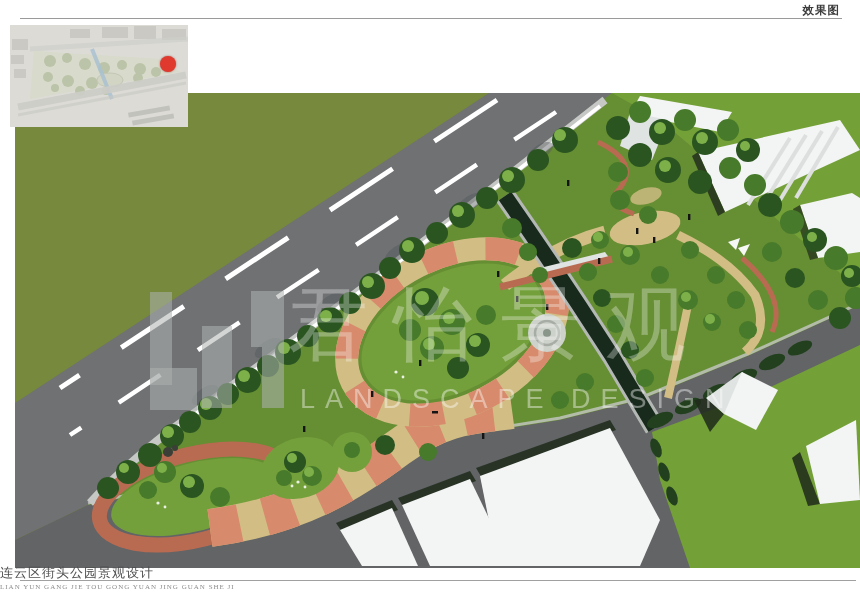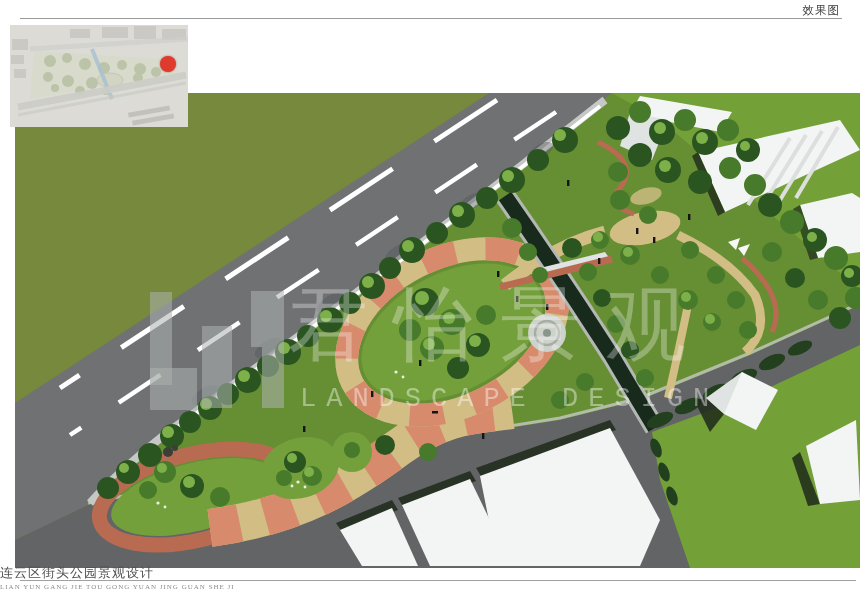--- a/index.html
+++ b/index.html
@@ -1,38 +1,38 @@
 <!DOCTYPE html>
 <html style="--field_olive: #77893c; --grass_vivid: #74a038; --road_main: #6f7173; --road_dark: #626466; --lawn: #668e33; --lawn_light: #74a03c; --tree_dark: #2a5520; --tree_mid: #477a2a; --tree_light: #7eb04a; --canal_water: #182a1c; --canal_wall: #b4b8b4; --path_tan: #d2be85; --path_salmon: #d78b6c; --path_brick: #b96b52; --curb: #c6c8c5; --building_white: #f3f5f4; --building_shade: #dfe3e1; --shadow_dark: #1e2a1a; --hedge: #23401e; --marker_red: #e0392e;"><head>
 <meta charset="utf-8">
 <style>
   html,body{margin:0;padding:0;background:#fff;}
   .sheet{position:relative;width:860px;height:609px;background:#fff;overflow:hidden;
          font-family:"Liberation Sans",sans-serif;}
   
   .hdr-label{position:absolute;top:3px;left:0;width:840px;text-align:right;
              font-size:11.5px;letter-spacing:1px;color:#3c3c3c;
-             font-family:"DejaVu Serif","Liberation Serif",serif;}
+             font-family:"DejaVu Serif","Liberation Serif",serif;font-weight:bold;}
   .hdr-rule{position:absolute;top:18px;left:20px;width:822px;height:1px;background:#9a9a9a;}
   
   .render{position:absolute;left:15px;top:93px;width:845px;height:475px;}
   .render svg{position:absolute;left:0;top:0;}
   
   .inset{position:absolute;left:10px;top:25px;width:178px;height:102px;}
   .inset svg{position:absolute;left:0;top:0;}
   .marker{position:absolute;left:150px;top:31px;width:16px;height:16px;border-radius:50%;
           background:var(--marker_red);box-shadow:0 0 2px rgba(120,20,10,.6);}
   
   .wm{position:absolute;left:0;top:0;width:860px;height:609px;pointer-events:none;}
   .wm-block{position:absolute;background:rgba(173,178,176,.55);}
   .wm-cjk{position:absolute;left:288px;top:272px;font-size:80px;letter-spacing:26px;
           color:rgba(255,255,255,.30);font-family:"DejaVu Serif","Liberation Serif",serif;
           white-space:nowrap;}
   .wm-en{position:absolute;left:300px;top:384px;font-size:27px;letter-spacing:10px;
-         color:rgba(255,255,255,.42);font-family:Liberation Mono, monospace;
+         color:rgba(255,255,255,.42);font-family:Liberation Sans, sans-serif;
          white-space:nowrap;}
   
   .ft-title{position:absolute;top:564px;left:0;width:856px;
             font-size:13px;letter-spacing:1px;color:#4f4f4f;
             font-family:"DejaVu Serif","Liberation Serif",serif;}
   .ft-rule{position:absolute;top:580px;left:20px;width:836px;height:1px;background:#a0a0a0;}
   .ft-pinyin{position:absolute;top:583px;left:0;width:853px;
              font-size:7px;letter-spacing:1px;color:#8d8d8d;
              font-family:"Liberation Serif",serif;}
   

